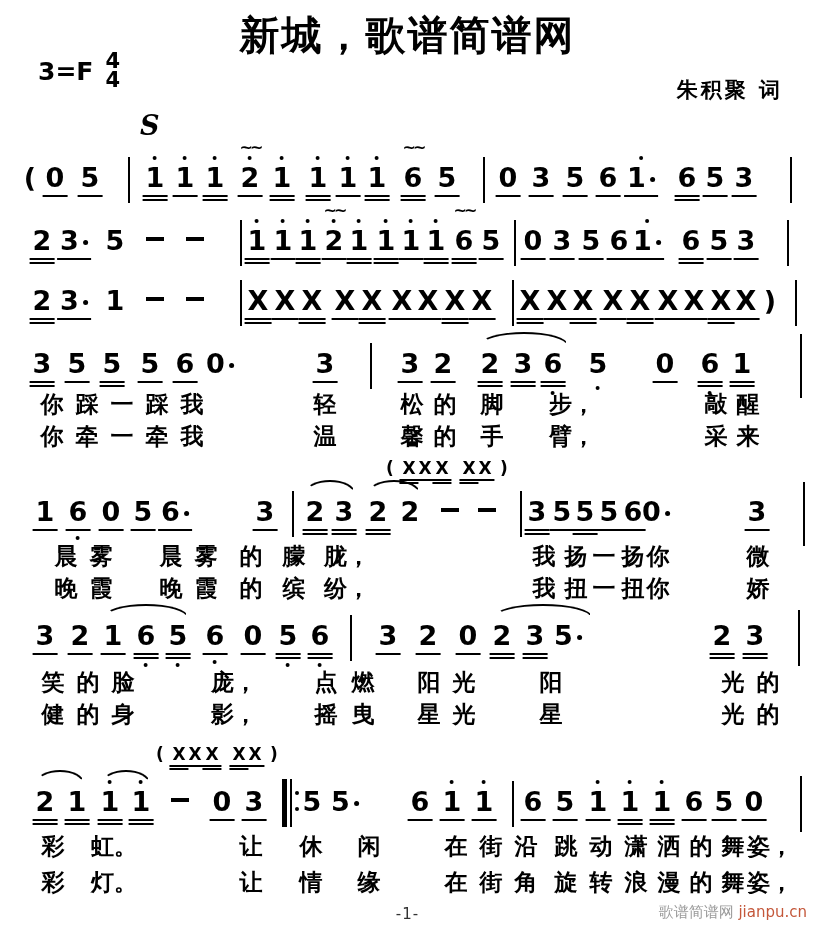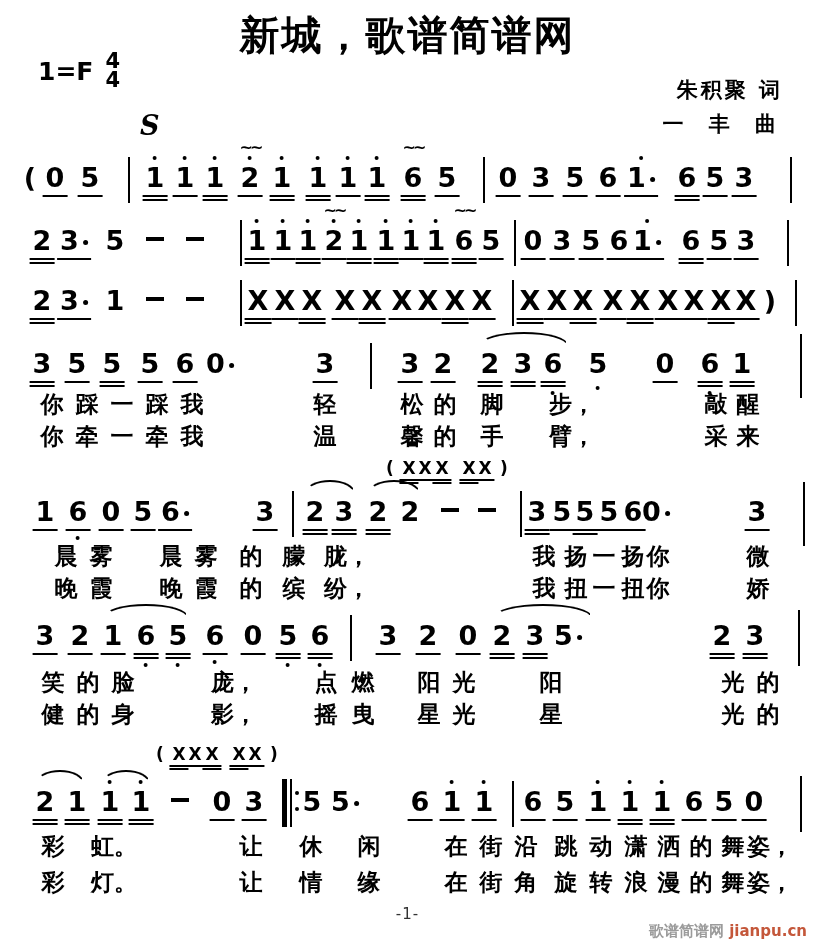--- a/index.html
+++ b/index.html
@@ -39,39 +39,38 @@
   .rthick{position:absolute;left:0;top:0;bottom:0;width:5px;background:#000}
   .rthin{position:absolute;left:8px;top:0;bottom:0;width:2px;background:#000}
   .rdot{position:absolute;left:13px;width:4px;height:4px;border-radius:50%;background:#000}
   .small .cell{font-size:17px;line-height:19px}
   .small .u1::after,.small .u2::after{bottom:-3px;height:2px}
   .small .u2::before{bottom:-6px;height:2px}
   .lline{position:absolute;left:0;top:0;width:100%;height:0}
   .lyr{position:absolute;transform:translateX(-50%);top:0;font-size:23px;font-weight:bold;white-space:nowrap;
        font-family:"DejaVu Serif","Liberation Serif",serif}
   .pageno{position:absolute;left:0;right:0;bottom:18px;text-align:center;font-size:15px;letter-spacing:1px;color:#333}
-  .wm{position:absolute;right:8px;bottom:0;font-size:15px;color:#9b9b9b;font-weight:bold;
+  .wm{position:absolute;right:8px;bottom:19px;font-size:15px;color:#9b9b9b;font-weight:normal;
       font-family:"DejaVu Serif","Liberation Serif",serif}
   .wm .en{color:#c4573a;font-family:"DejaVu Sans","Liberation Sans",sans-serif}
   i{font-style:normal}
 </style>
 </head>
 <body>
 
 <div class="sheet" id="sheet">
   <div class="title">新城，歌谱简谱网</div>
   <div class="keysig">
-    <span>1=F</span>
+    <span>3=F</span>
     <span class="frac">
       <span>4</span>
       <span>4</span>
     </span>
   </div>
   <div class="credit1">朱积聚 词</div>
-  <div class="credit2">一 丰 曲</div>
   <div class="segno">S</div>
 
   <div class="pageno">-1-</div>
   <div class="wm">
     <span>歌谱简谱网 </span><span class="en">jianpu.cn</span>
   </div>
 <div class="mline" style="top: 163px;">
       <div class="cell" style="left: 30px;"><span class="num">(</span></div>
       <div class="cell" style="left: 55px;"><span class="num u1">0</span></div>
       <div class="cell" style="left: 90px;"><span class="num u1">5</span></div>

